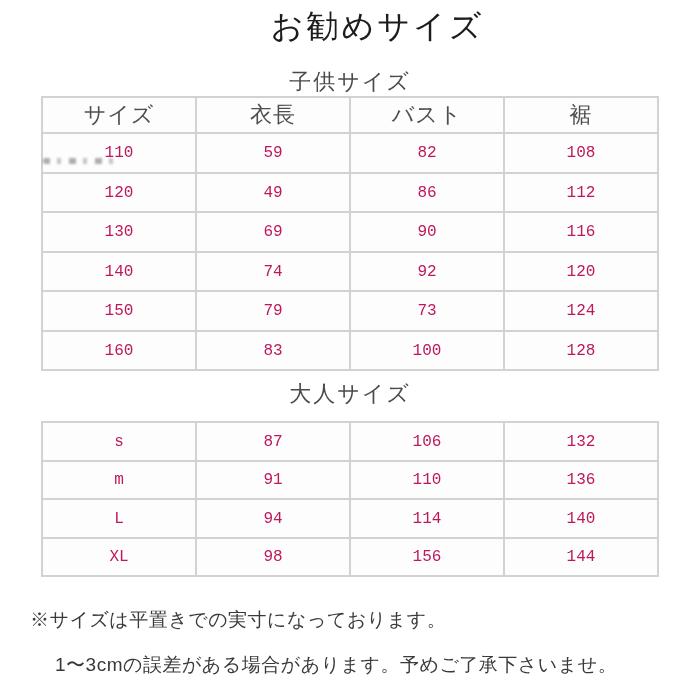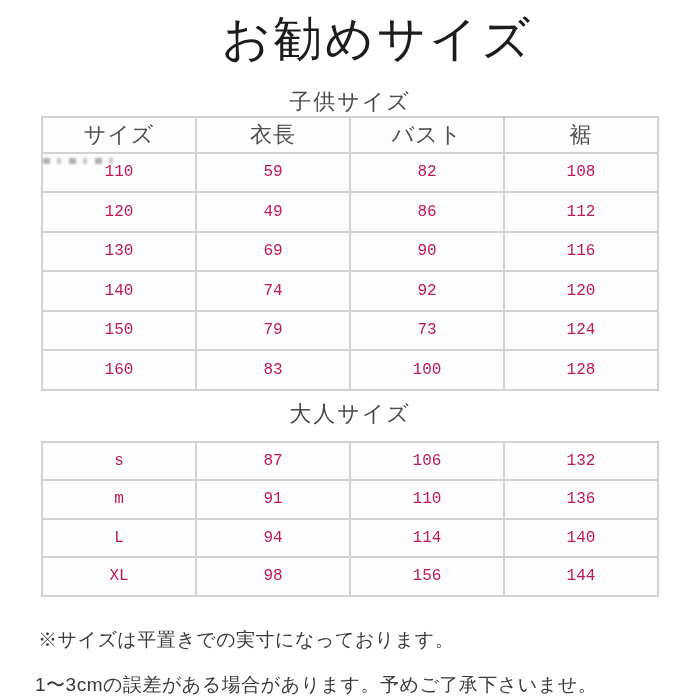--- a/index.html
+++ b/index.html
@@ -14,22 +14,22 @@
   
   .title-row{
     display:flex;
     justify-content:center;
     align-items:baseline;
     padding-top:10px;
     padding-left:55px;
     gap:26px;
   }
   .main-title{
-    font-family:Liberation Serif, serif;
-    font-size:48px;
+    font-family:Liberation Mono, monospace;
+    font-size:32px;
     letter-spacing:3px;
     color:#1c1c1c;
     font-weight:400;
     line-height:1.2;
     white-space:nowrap;
   }
   .unit-label{
     font-family:"DejaVu Serif","Liberation Serif",serif;
     font-size:21px;
     letter-spacing:2px;
@@ -66,30 +66,30 @@
   table.size-table thead td{
     font-family:"Liberation Sans",sans-serif;
     font-size:22px;
     letter-spacing:1px;
     color:#4f4f4f;
   }
   table.children thead tr{height:36px;}
   table.children tbody tr{height:39.5px;}
   table.adult tbody tr{height:38.5px;}
   
-  .notes{margin-top:31px;padding-left:8px;}
+  .notes{margin-top:31px;}
   .note-line1{
     margin-left:30px;
     font-size:19px;
     color:#3a3a3a;
     line-height:24px;
     letter-spacing:0.5px;
   }
   .note-line2{
-    margin-left:27px;
+    margin-left:55px;
     margin-top:21px;
     font-size:19px;
     color:#3a3a3a;
     line-height:24px;
     letter-spacing:0.5px;
   }
   
   .smudge{
     position:absolute;
     left:43px;top:158px;

